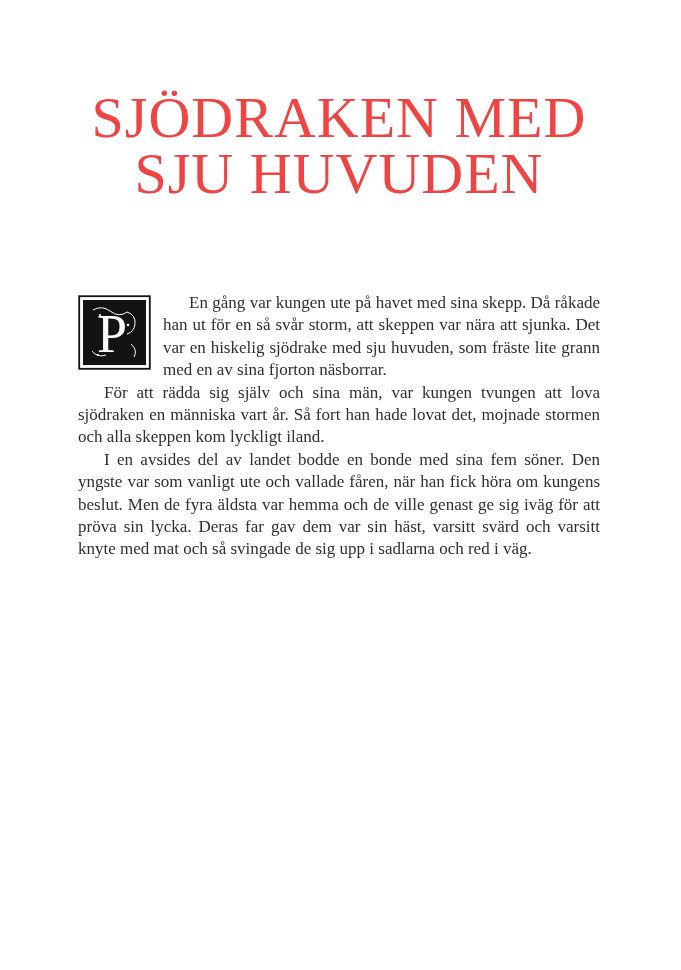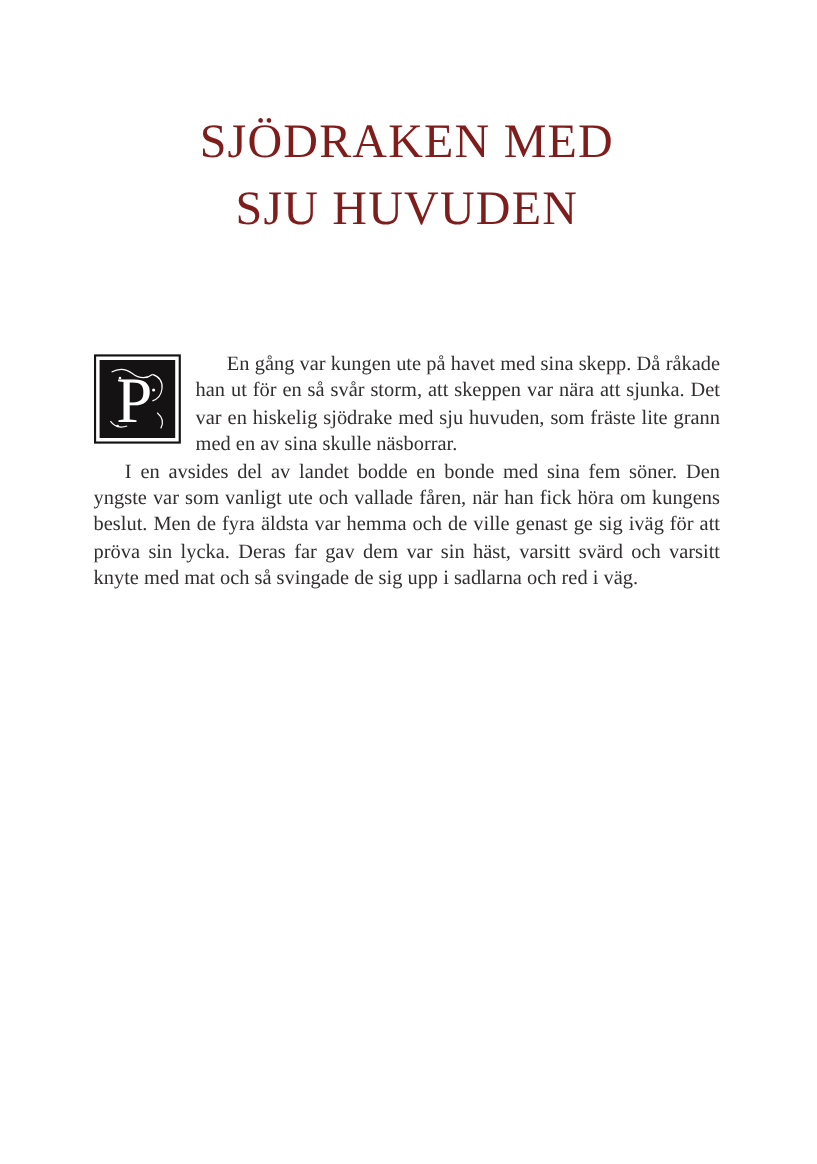--- a/index.html
+++ b/index.html
@@ -9,23 +9,23 @@
     height: 970px;
     background: #ffffff;
     overflow: hidden;
     box-sizing: border-box;
     padding: 90px 81px 0 78px;
     font-family: "Liberation Serif", "DejaVu Serif", serif;
   }
   .title {
     margin: 0 0 90px 0;
     text-align: center;
-    color: #7f1d1d;
+    color: #ef4444;
     font-weight: normal;
-    font-size: 40px;
+    font-size: 58px;
     line-height: 56px;
     letter-spacing: 1px;
     font-family: "Liberation Serif", "DejaVu Serif", serif;
   }
   .title .title-line { display: block; }
   .body-text {
     color: #322e2f;
     font-size: 17px;
     line-height: 22.4px;
     text-align: justify;
@@ -62,17 +62,18 @@
         <path d="M14 56 q5 7 14 4" stroke="#ffffff" stroke-width="1" fill="none"></path>
         <path d="M53 49 q7 6 3 13" stroke="#ffffff" stroke-width="1" fill="none"></path>
         <circle cx="50" cy="30" r="1.3" fill="#ffffff"></circle>
         <circle cx="22" cy="20" r="1.1" fill="#ffffff"></circle>
         <circle cx="20" cy="60" r="1.1" fill="#ffffff"></circle>
         <text x="34" y="57" font-size="54" text-anchor="middle" fill="#ffffff" font-family="Liberation Serif, DejaVu Serif, serif">P</text>
       </svg>
         </span>
     </p>
 
-    <p>En gång var kungen ute på havet med sina skepp. Då råkade han ut för en så svår storm, att skeppen var nära att sjunka. Det var en hiskelig sjödrake med sju huvuden, som fräste lite grann med en av sina skulle näsborrar.</p>
+    <p>En gång var kungen ute på havet med sina skepp. Då råkade han ut för en så svår storm, att skeppen var nära att sjunka. Det var en hiskelig sjödrake med sju huvuden, som fräste lite grann med en av sina fjorton näsborrar.</p>
+    <p>För att rädda sig själv och sina män, var kungen tvungen att lova sjödraken en människa vart år. Så fort han hade lovat det, mojnade stormen och alla skeppen kom lyckligt iland.</p>
     <p>I en avsides del av landet bodde en bonde med sina fem söner. Den yngste var som vanligt ute och vallade fåren, när han fick höra om kungens beslut. Men de fyra äldsta var hemma och de ville genast ge sig iväg för att pröva sin lycka. Deras far gav dem var sin häst, varsitt svärd och varsitt knyte med mat och så svingade de sig upp i sadlarna och red i väg.</p>
 
   </div>
 </div>
 
 </body></html>

